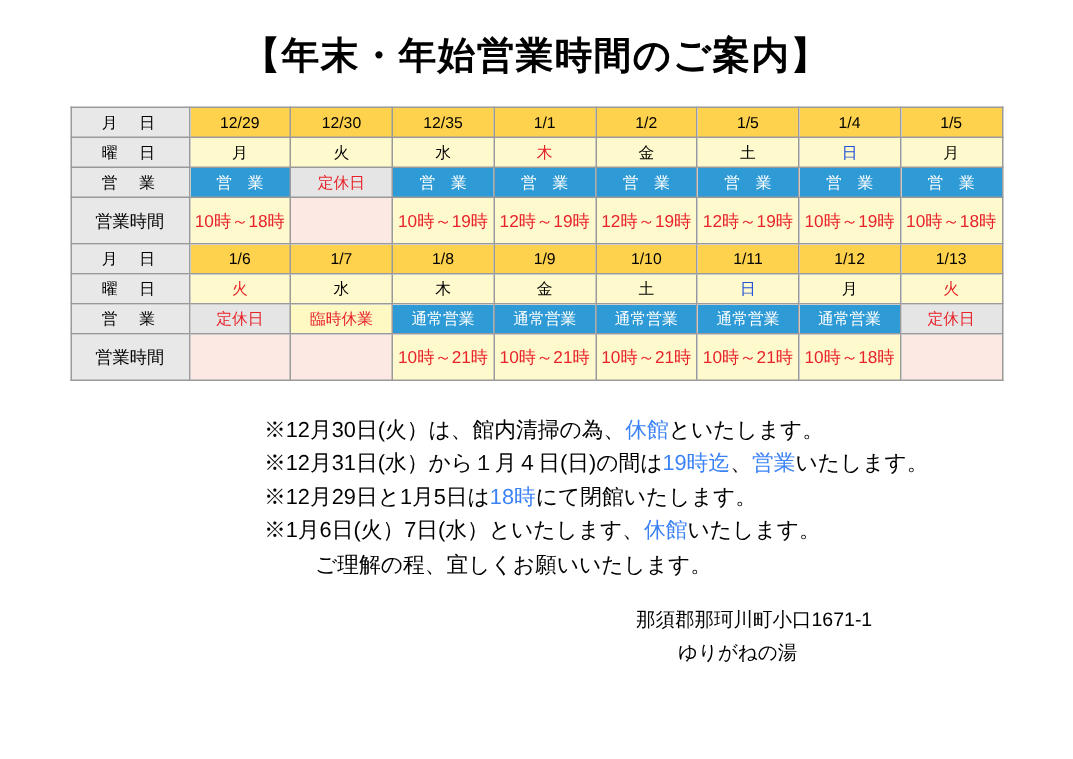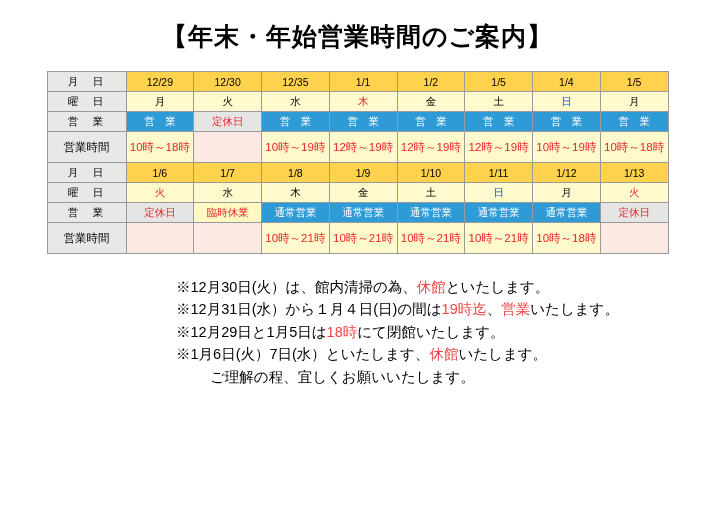--- a/index.html
+++ b/index.html
@@ -91,21 +91,21 @@
   }
   .addr {
     margin-top: 14px;
     padding-left: 424px;
     font-size: 13px;
     line-height: 1.7;
   }
   .addr .shop {
     padding-left: 28px;
   }
-  .red { color: #ef4444; }
+  .red { color: #3b82f6; }
 </style>
 </head>
 <body>
 
 <div class="page">
 
   <div class="main-title">【年末・年始営業時間のご案内】</div>
 
   <div class="table-wrap">
     <table class="sched">
@@ -205,14 +205,18 @@
   </div>
 
   <div class="notes">
     <div class="line" id="note0"><span>※12月30日(火）は、館内清掃の為、</span><span class="red">休館</span><span>といたします。</span></div>
     <div class="line" id="note1"><span>※12月31日(水）から１月４日(日)の間は</span><span class="red">19時迄</span><span>、</span><span class="red">営業</span><span>いたします。</span></div>
     <div class="line" id="note2"><span>※12月29日と1月5日は</span><span class="red">18時</span><span>にて閉館いたします。</span></div>
     <div class="line" id="note3"><span>※1月6日(火）7日(水）といたします、</span><span class="red">休館</span><span>いたします。</span></div>
     <div class="line center-line">ご理解の程、宜しくお願いいたします。</div>
   </div>
 
+  <div class="addr">
+    <div>那須郡那珂川町小口1671-1</div>
+    <div class="shop">ゆりがねの湯</div>
+  </div>
 
 </div>
 
 </body></html>

